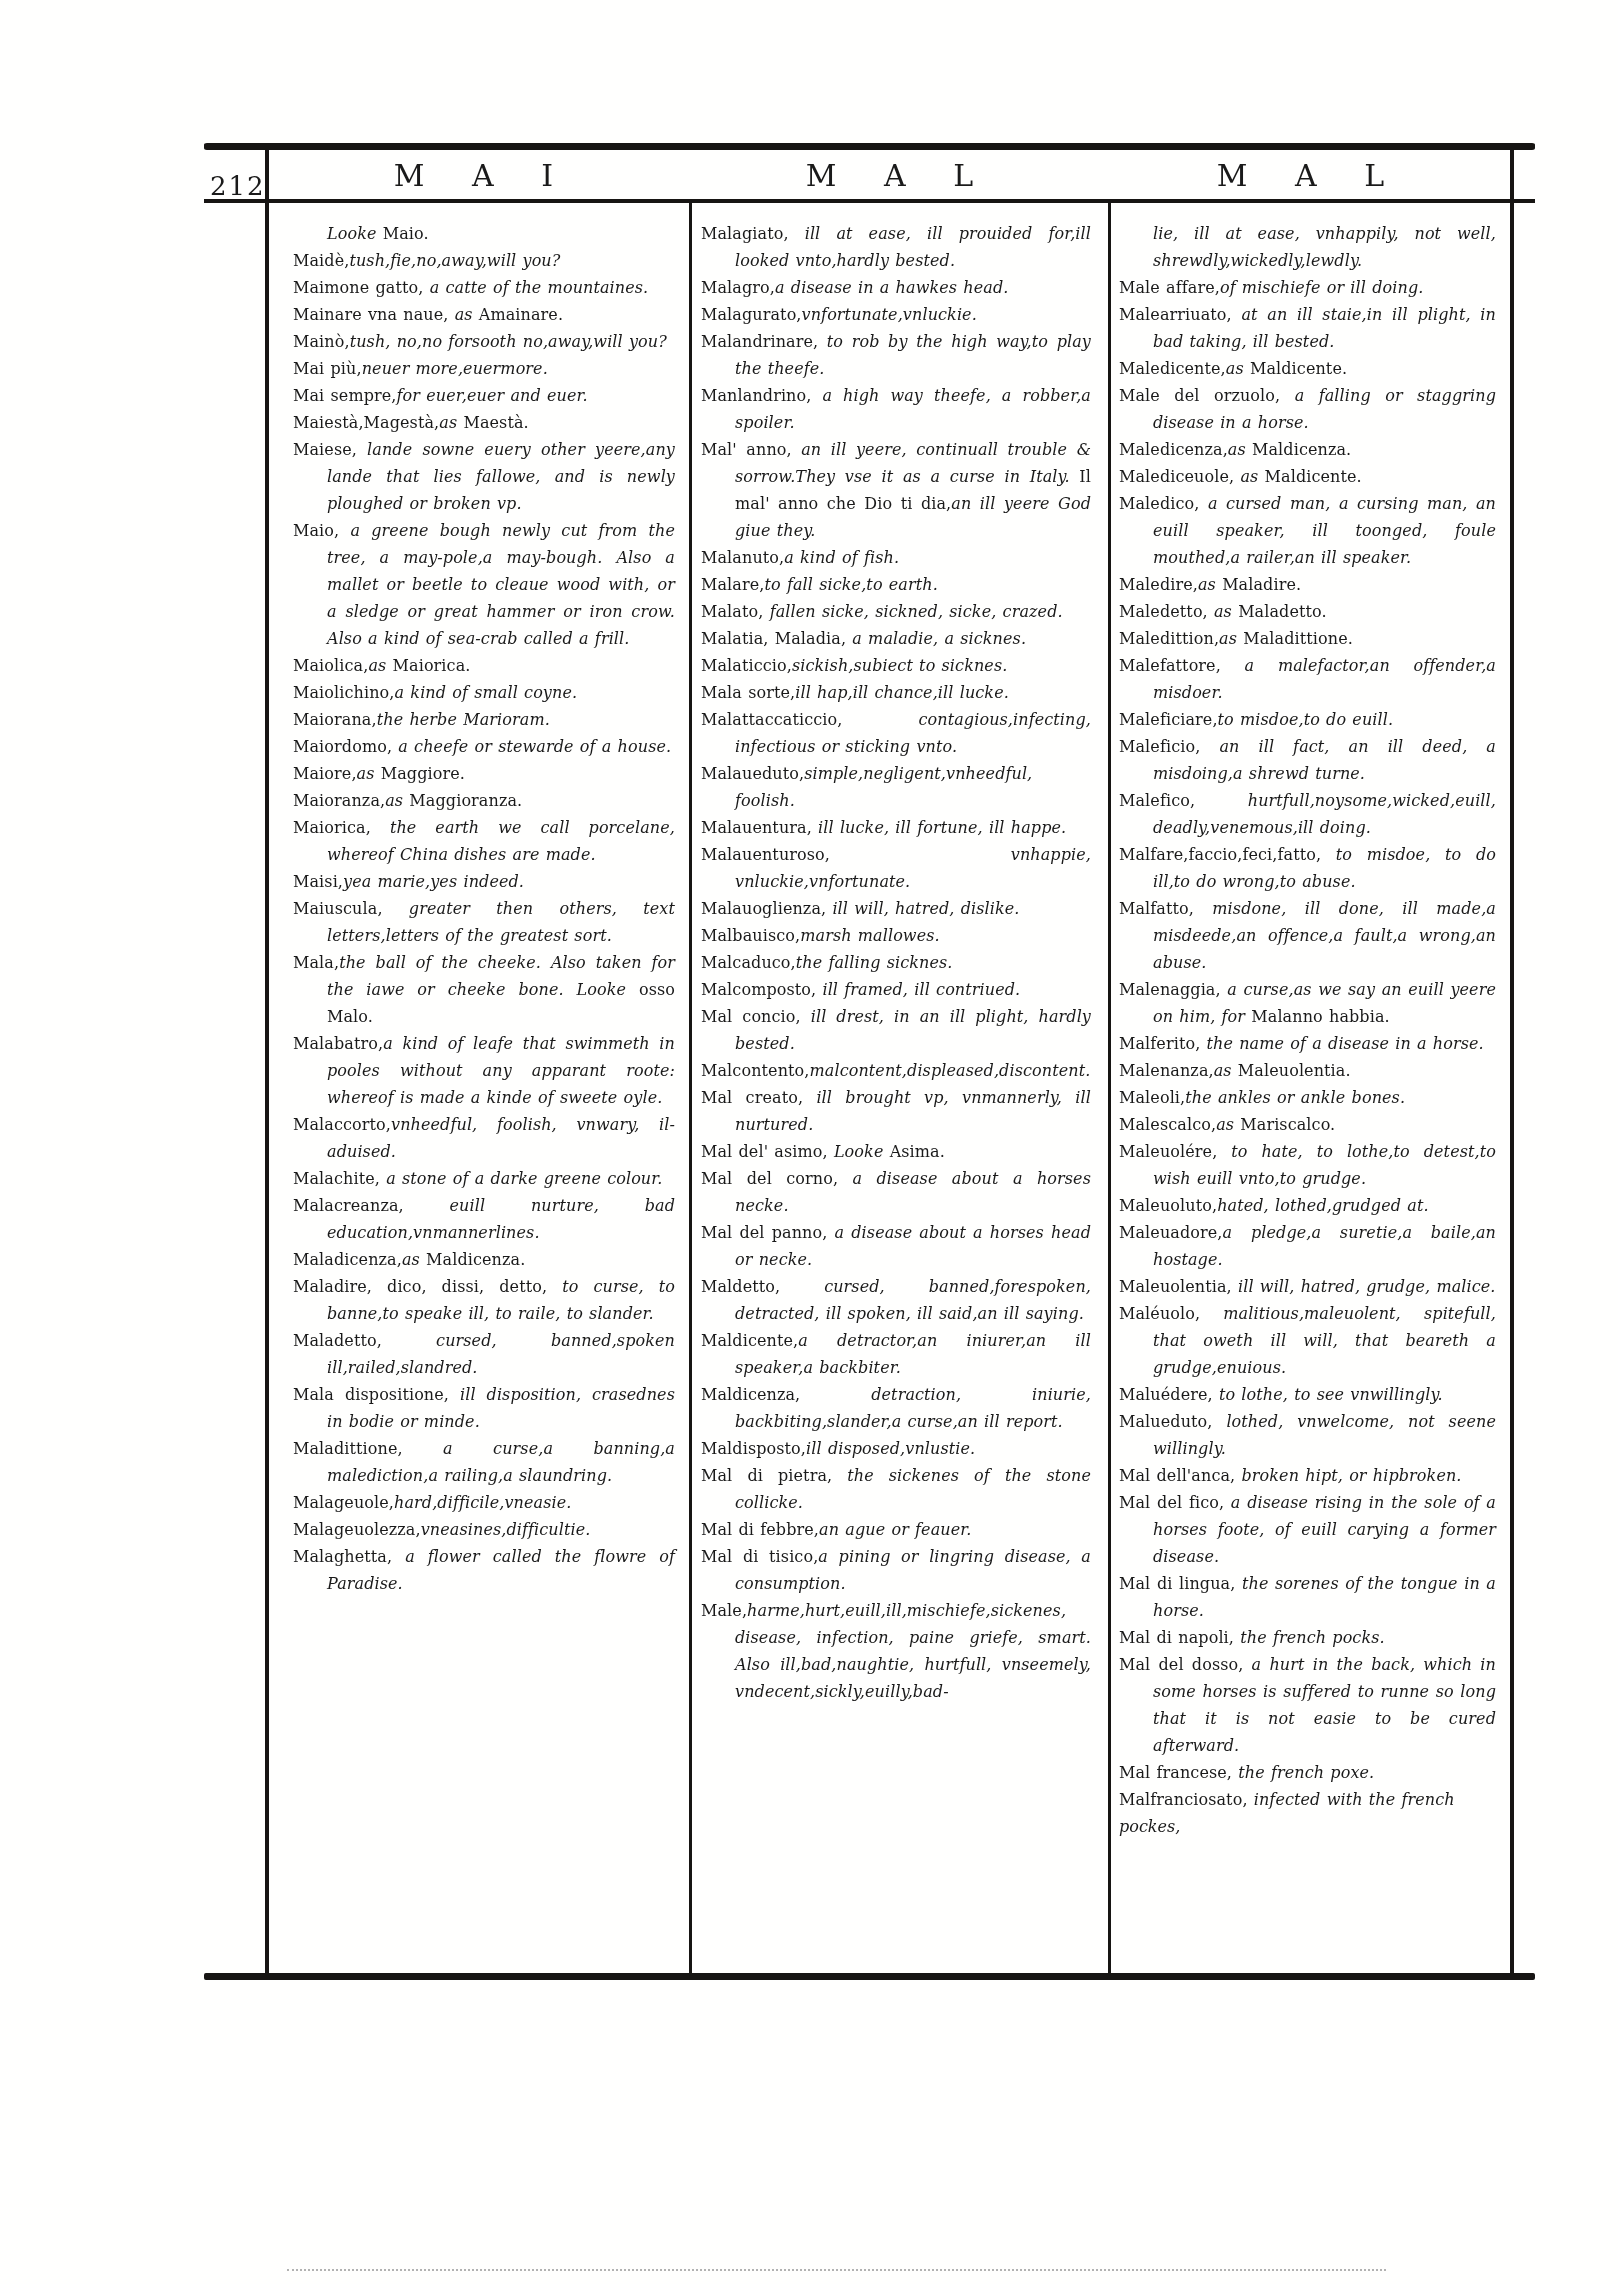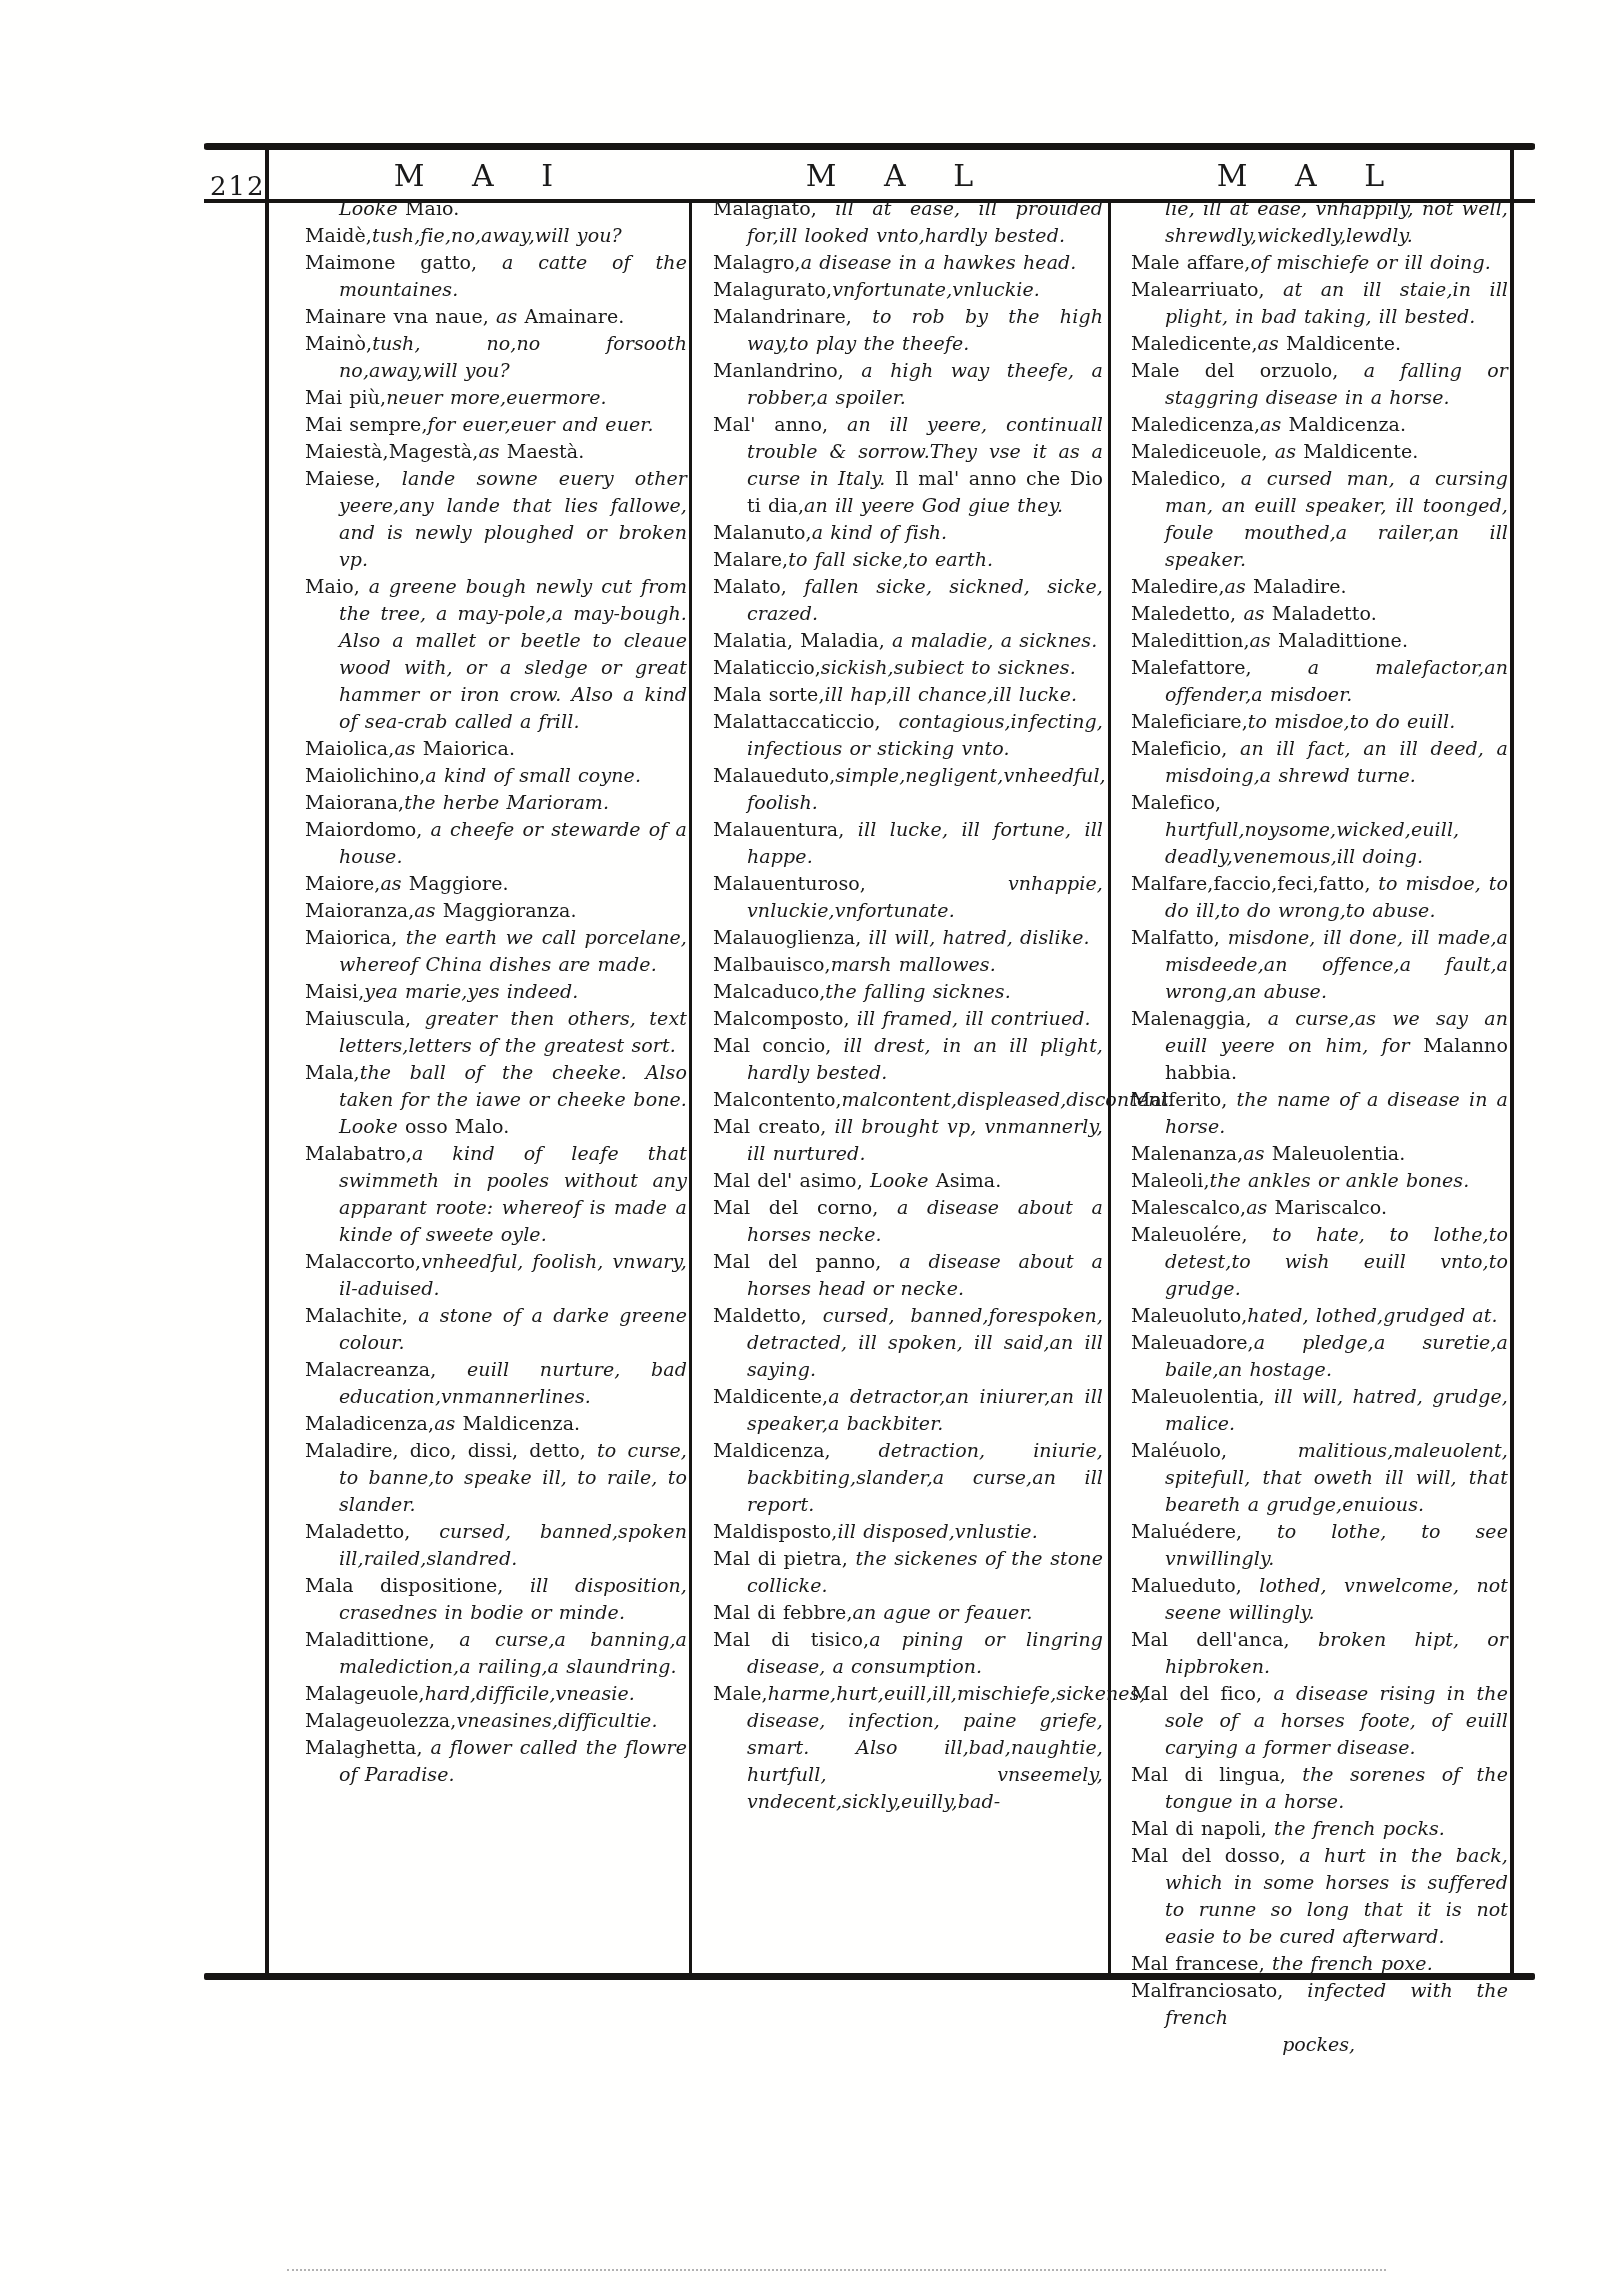--- a/index.html
+++ b/index.html
@@ -10,27 +10,27 @@
   }
   .rule{position:absolute;background:#171513;}
   .rule-top{left:204px;top:143px;width:1331px;height:6.7px;border-radius:2.9px/1.9px;}
   .rule-mid{left:204px;top:199px;width:1331px;height:3.8px;}
   .rule-bottom{left:204px;top:1973px;width:1331px;height:6.7px;border-radius:1.9px;}
   .v-rule{position:absolute;width:3.8px;background:#171513;}
   .edge-dots{position:absolute;left:287px;top:2269px;width:1099px;border-top:2.9px dotted #8a8a8a;opacity:.65;}
   .pagehead{position:absolute;top:151px;height:48px;display:flex;align-items:center;}
   .pagenum{left:210px;font-size:26px;letter-spacing:1.9px;margin-top:11px;}
   .colhead{font-size:30px;letter-spacing:19px;justify-content:center;}
-  .col{position:absolute;top:195px;font-size:19px;line-height:27px;margin-left:12px;}
+  .col{position:absolute;top:220px;font-size:16px;line-height:27px;}
   .entry{text-align:justify;text-indent:-34px;padding-left:34px;
     word-spacing:1px;letter-spacing:0.1px;}
   .entry.cont{text-indent:0;padding-left:34px;}
   .it{font-style:italic;}
   .ro{font-style:normal;}
-  .catchword{text-align:center;font-style:italic;padding-right:1.9px;}
+  .catchword{text-align:left;font-style:italic;padding-right:1.9px;}
 </style>
 </head>
 <body>
 
 <div class="sheet">
 
   <div class="rule rule-top"></div>
   <div class="rule rule-mid"></div>
   <div class="rule rule-bottom"></div>
   <div class="v-rule" style="left:265px;top:143px;height:1836px;"></div>

